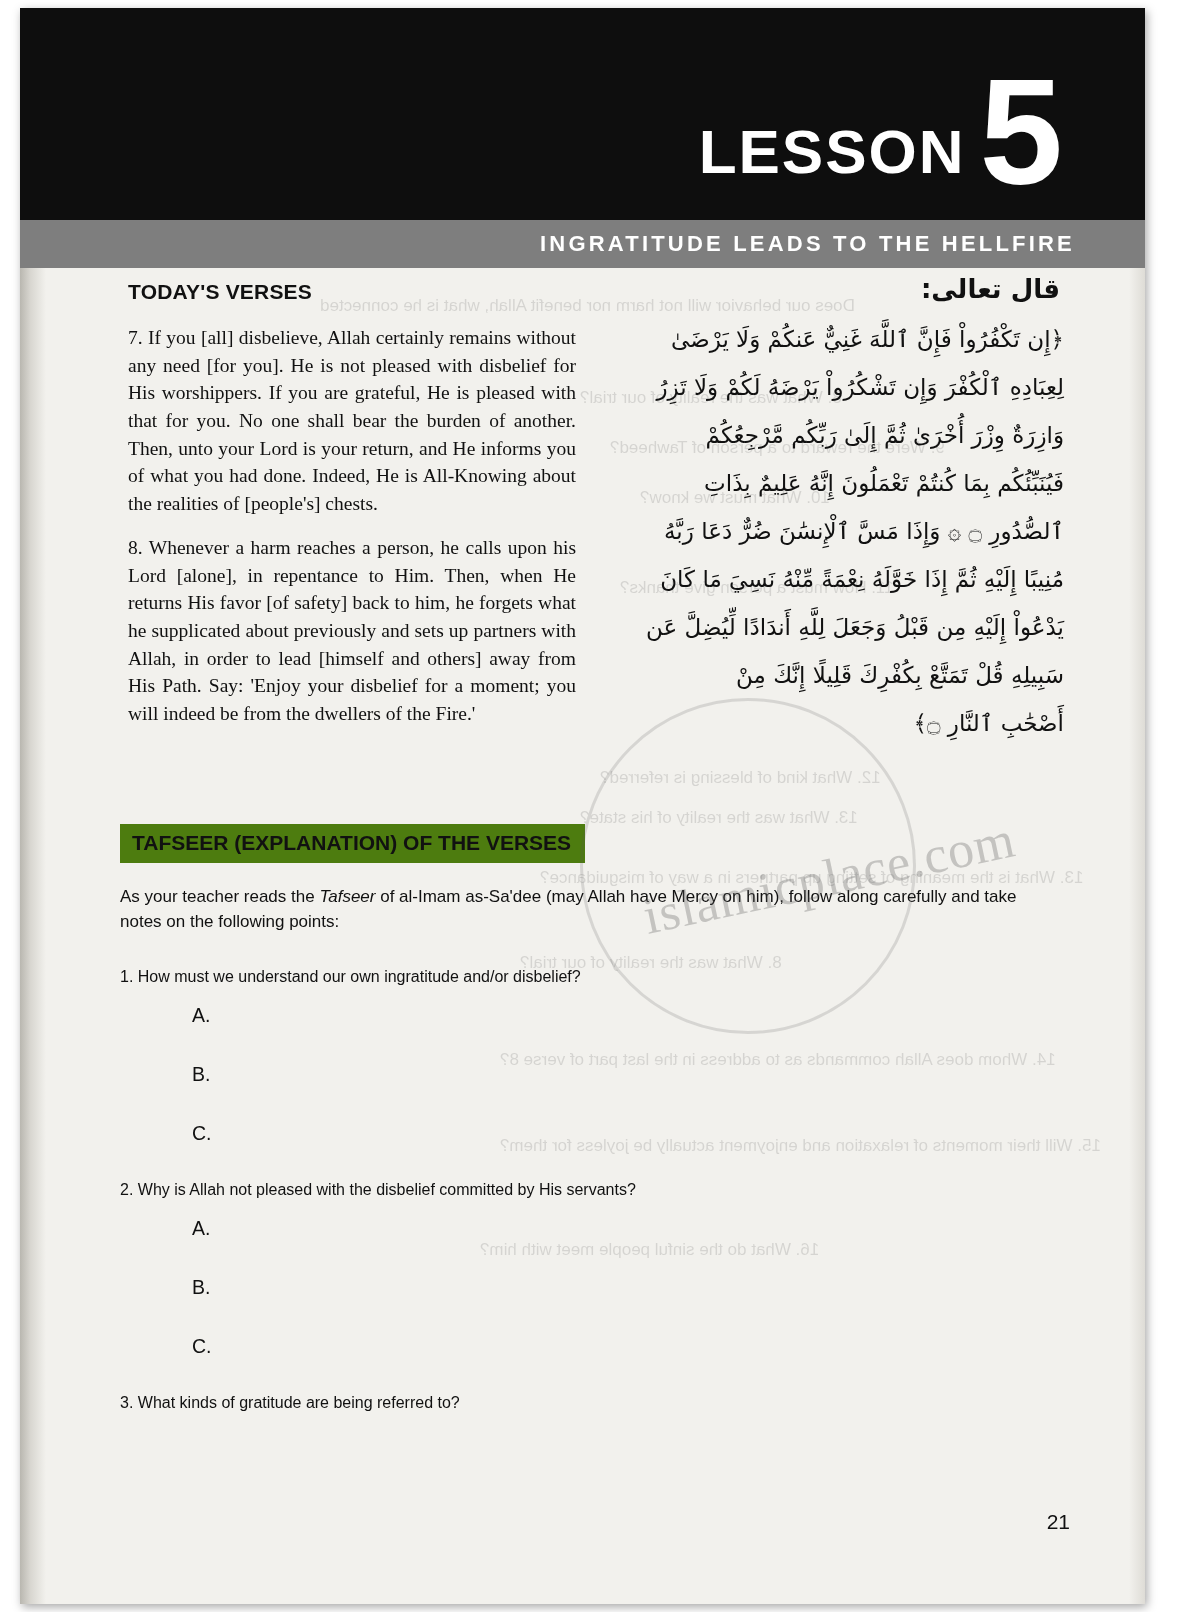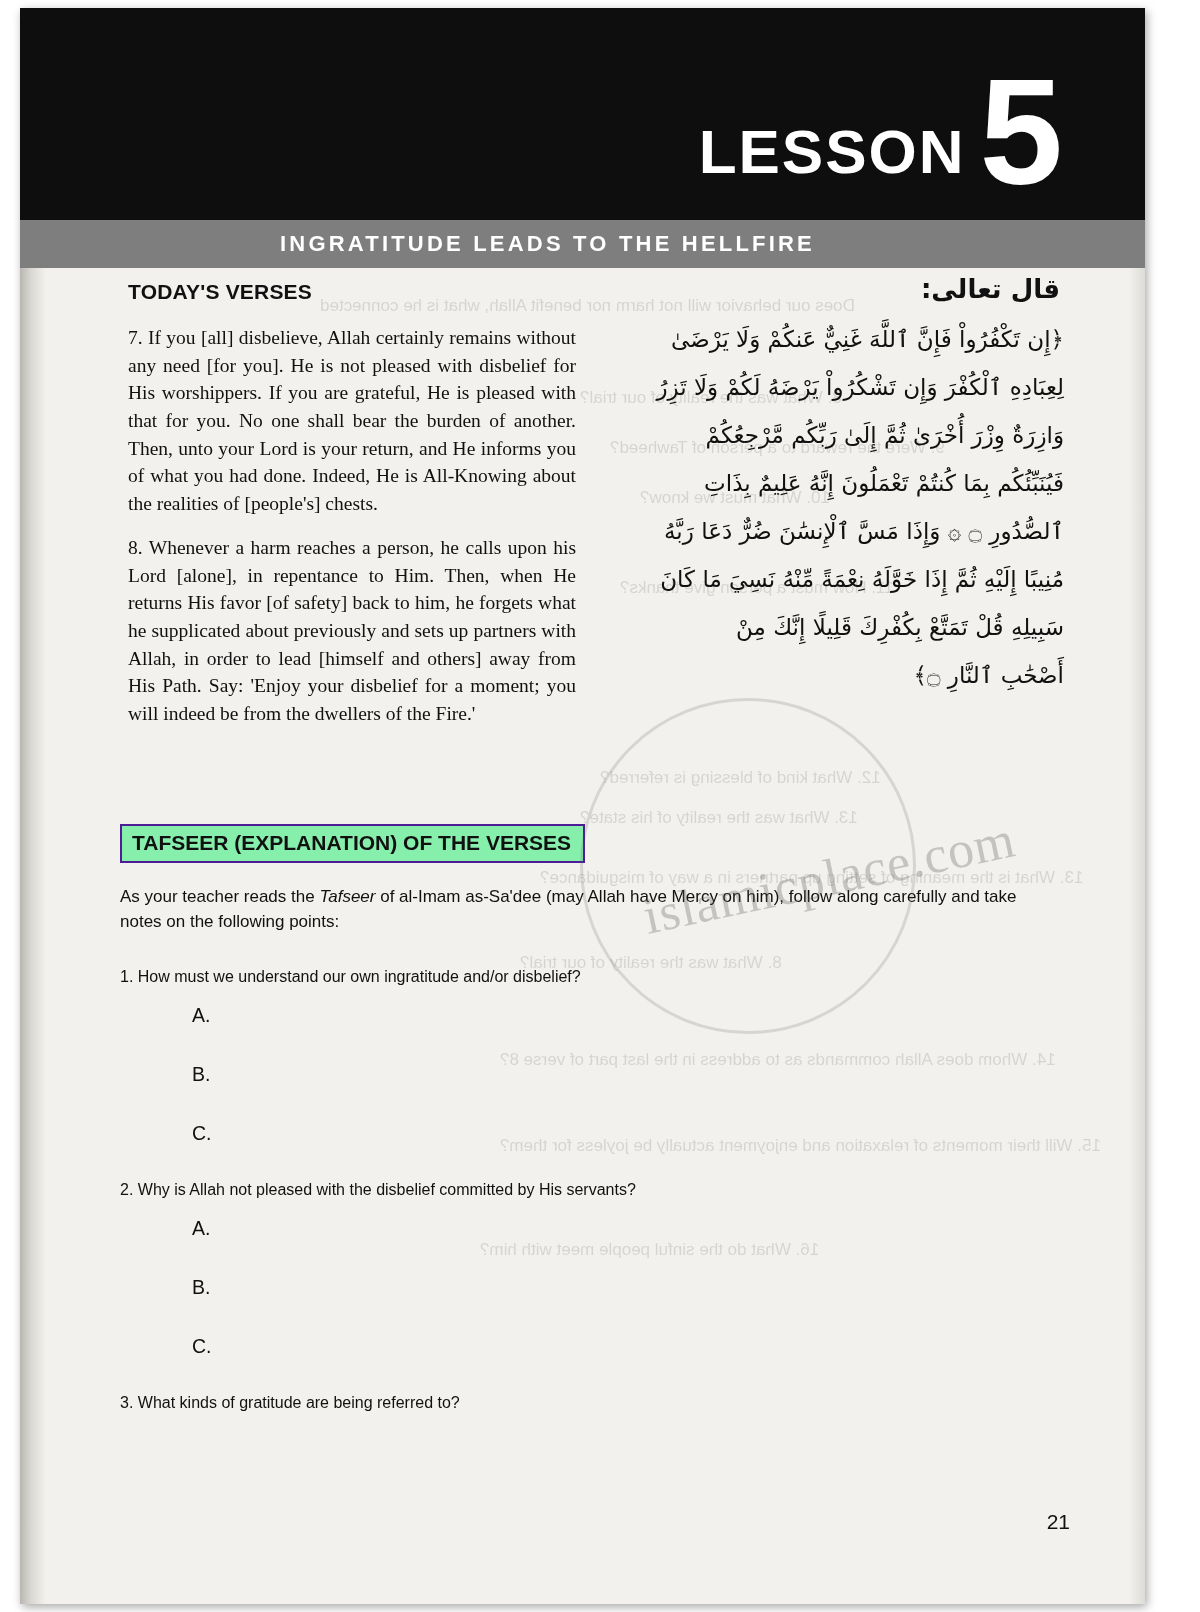--- a/index.html
+++ b/index.html
@@ -80,21 +80,21 @@
   #header-gray {
     position: absolute;
     left: 0;
     top: 212px;
     width: 100%;
     height: 48px;
     background: #7e7e7e;
     color: #ffffff;
     display: flex;
     align-items: center;
-    justify-content: center;
+    justify-content: flex-end;
   }
   #lesson-subtitle {
     font-size: 22px;
     font-weight: bold;
     letter-spacing: 3.2px;
     padding-right: 70px;
   }
 
   
   #content {
@@ -157,22 +157,22 @@
     color: #111;
   }
   #arabic-col div { margin-bottom: 2px; }
 
   
   #tafseer-banner {
     position: relative;
     display: inline-block;
     margin-top: 4px;
     padding: 5px 12px 6px 10px;
-    border: 2px solid #4c1d95;
-    background: #86efac;
+    border: 2px solid #4d7c0f;
+    background: #4d7c0f;
     font-size: 21px;
     font-weight: bold;
     color: #111;
   }
 
   #tafseer-intro {
     margin-top: 22px;
     width: 930px;
     font-size: 17px;
     line-height: 1.45;
@@ -280,20 +280,21 @@
           <p>8. Whenever a harm reaches a person, he calls upon his Lord [alone], in repentance to Him. Then, when He returns His favor [of safety] back to him, he forgets what he supplicated about previously and sets up partners with Allah, in order to lead [himself and others] away from His Path. Say: 'Enjoy your disbelief for a moment; you will indeed be from the dwellers of the Fire.'</p>
         </div>
 
         <div id="arabic-col">
           <div>﴿إِن تَكْفُرُواْ فَإِنَّ ٱللَّهَ غَنِيٌّ عَنكُمْ وَلَا يَرْضَىٰ</div>
           <div>لِعِبَادِهِ ٱلْكُفْرَ وَإِن تَشْكُرُواْ يَرْضَهُ لَكُمْ وَلَا تَزِرُ</div>
           <div>وَازِرَةٌ وِزْرَ أُخْرَىٰ ثُمَّ إِلَىٰ رَبِّكُم مَّرْجِعُكُمْ</div>
           <div>فَيُنَبِّئُكُم بِمَا كُنتُمْ تَعْمَلُونَ إِنَّهُ عَلِيمٌ بِذَاتِ</div>
           <div>ٱلصُّدُورِ ۝ ۞ وَإِذَا مَسَّ ٱلْإِنسَٰنَ ضُرٌّ دَعَا رَبَّهُ</div>
           <div>مُنِيبًا إِلَيْهِ ثُمَّ إِذَا خَوَّلَهُ نِعْمَةً مِّنْهُ نَسِيَ مَا كَانَ</div>
+          <div>يَدْعُواْ إِلَيْهِ مِن قَبْلُ وَجَعَلَ لِلَّهِ أَندَادًا لِّيُضِلَّ عَن</div>
           <div>سَبِيلِهِ قُلْ تَمَتَّعْ بِكُفْرِكَ قَلِيلًا إِنَّكَ مِنْ</div>
           <div>أَصْحَٰبِ ٱلنَّارِ ۝﴾</div>
         </div>
       </div>
 
       <div id="tafseer-banner">TAFSEER (EXPLANATION) OF THE VERSES</div>
 
       <div id="tafseer-intro">
         <span>As your teacher reads the </span><i>Tafseer</i><span> of al-Imam as-Sa'dee (may Allah have Mercy on him), follow along carefully and take notes on the following points:</span>
       </div>

